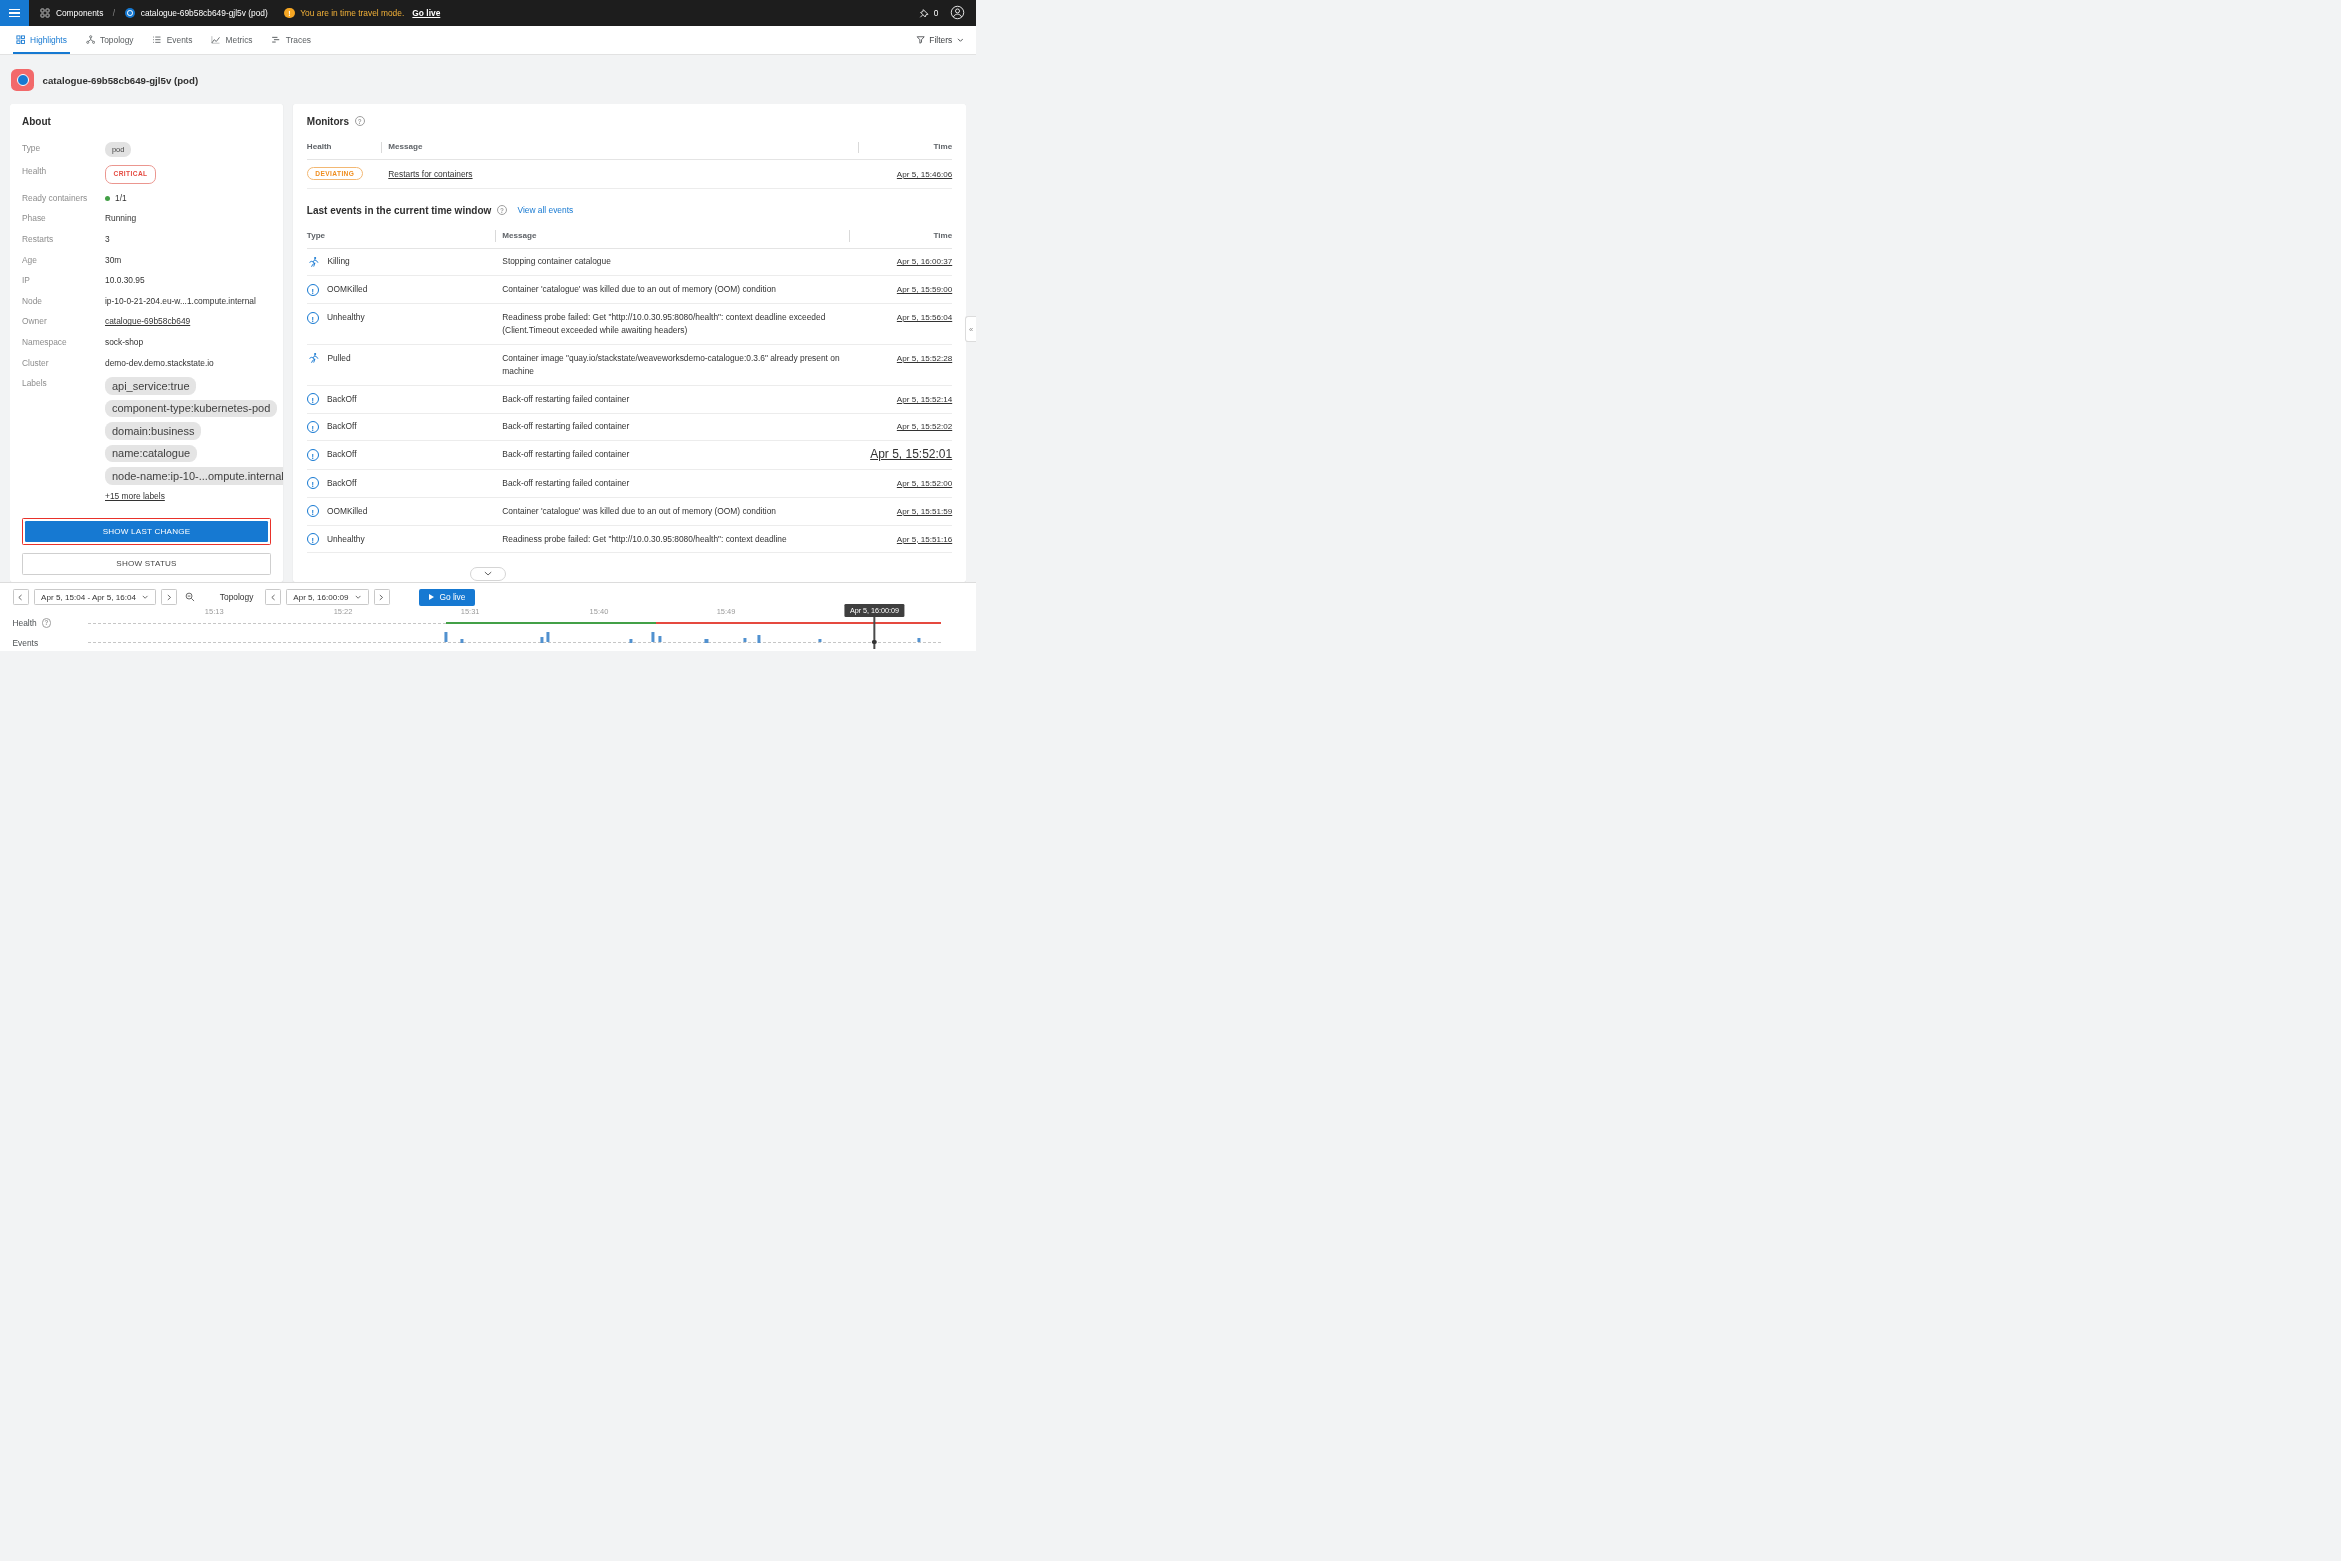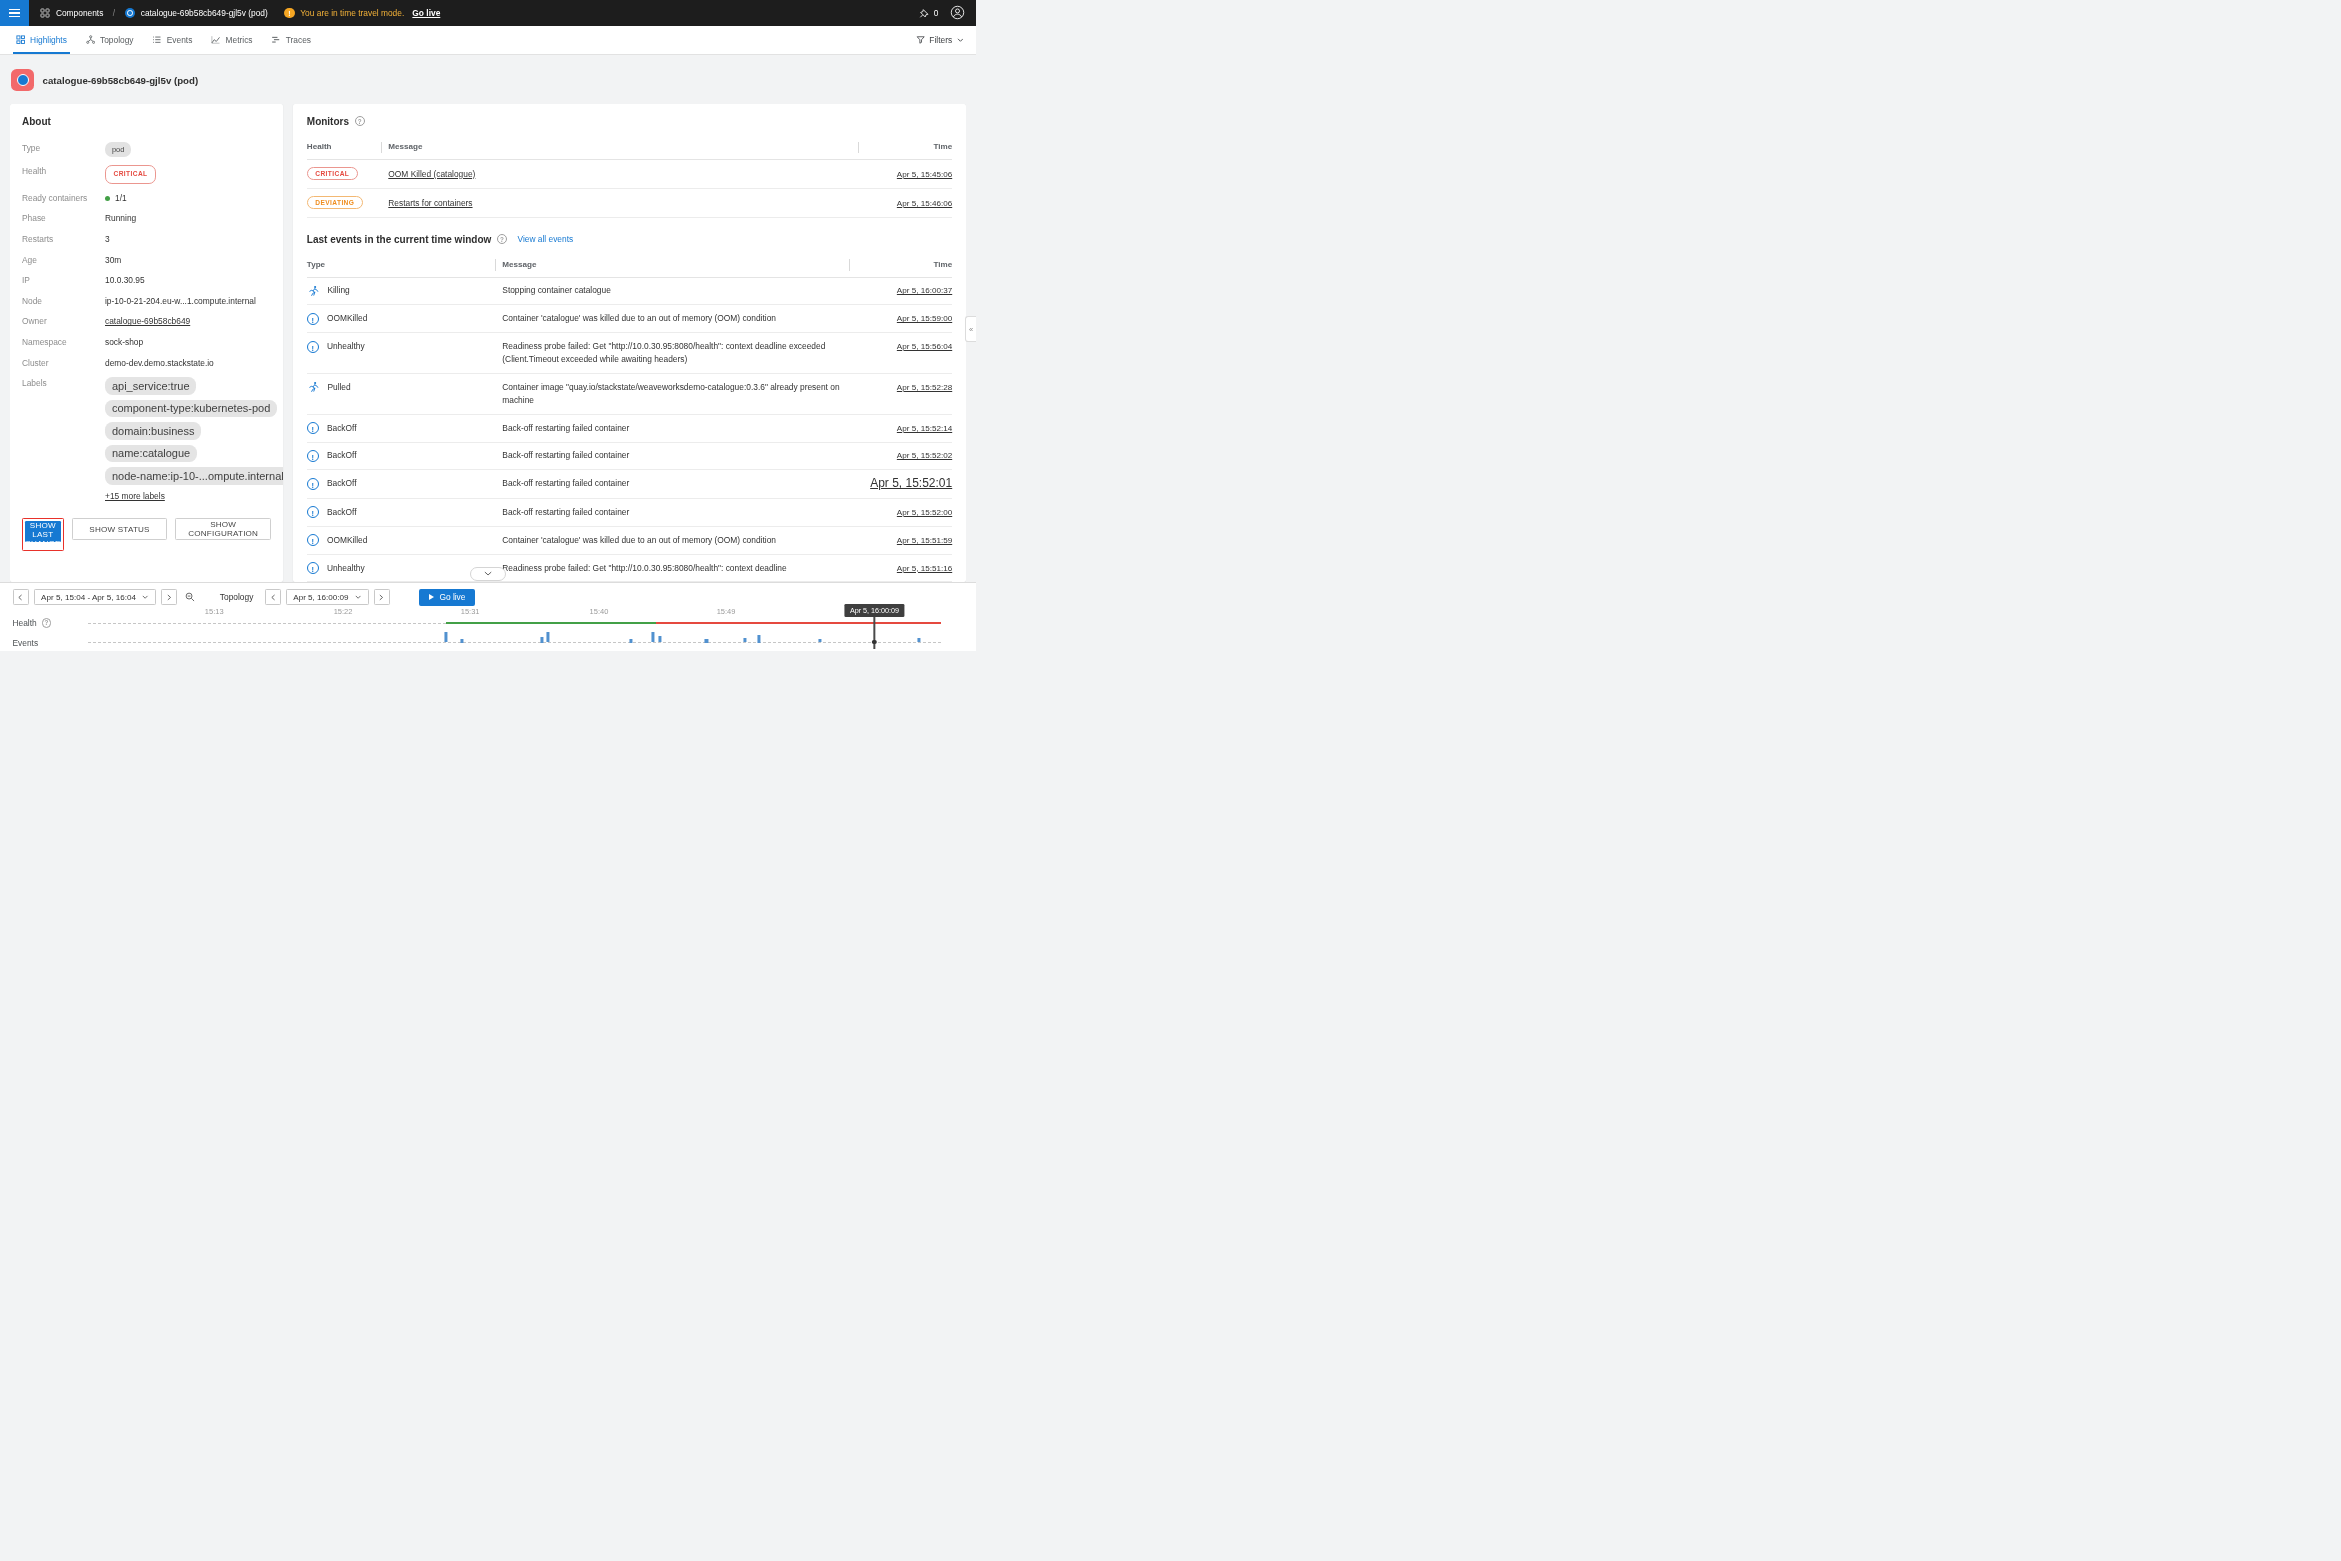--- a/index.html
+++ b/index.html
@@ -47,21 +47,21 @@
   .fvalue { color:#333; }
   .badge-gray { background:#e2e2e2; color:#474747; border-radius:6.9px; padding:1.3px 6.9px; font-size:7.5px; display:inline-block; }
   .pill { display:inline-block; border-radius:6.9px; font-size:6.6px; font-weight:700; letter-spacing:0.4px; padding:1.9px 7.5px; background:#fff; }
   .pill-critical { color:#e5493f; border:0.6px solid #eb968f; }
   .pill-deviating { color:#ef8d1e; border:0.6px solid #f3b873; }
   .gdot { width:5px; height:5px; border-radius:50%; background:#43a047; display:inline-block; margin-right:5px; }
   .ulink { color:#333; text-decoration:underline; cursor:pointer; }
   .labels-wrap { display:flex; flex-wrap:wrap; gap:5px; }
   .label-pill { background:#e4e4e4; color:#3f3f3f; border-radius:7.5px; padding:2.5px 6.9px; font-size:11px; white-space:nowrap; }
   .more-labels { display:inline-block; margin-top:5.6px; }
-  .btn-col { margin-top:15px; display:flex; gap:8.1px; }
+  .btn-col { margin-top:15px; display:flex; flex-direction:column; gap:8.1px; }
   .btn { height:22.5px; width:100%; border:0.6px solid #cfcfcf; background:#fff; color:#454545; font-size:8.1px; font-weight:500; letter-spacing:0.2px; border-radius:1.3px; cursor:pointer; font-family:inherit; }
   .btn-primary { background:#1679d2; border:none; color:#fff; }
   .hl-red { border:1.3px solid #e8312a; border-radius:1.3px; padding:1.9px; }
   
   .rightcard { flex:1; padding:12.5px 13.8px; overflow:hidden; position:relative; }
   .sec-head { display:flex; align-items:flex-start; gap:5.6px; margin-bottom:7.5px; }
   .help { width:10px; height:10px; border-radius:50%; border:0.9px solid #9e9e9e; color:#9e9e9e; font-size:6.3px; font-weight:700; display:inline-grid; place-items:center; cursor:pointer; flex-shrink:0; }
   .viewall { color:#1679d2; cursor:pointer; margin-left:5px; }
   .thead { display:flex; align-items:center; height:25px; border-bottom:0.6px solid #e4e4e4; color:#5f6368; font-size:8.1px; font-weight:700; position:relative; }
   .thead .vsep { position:absolute; top:6.9px; width:0.6px; height:11.3px; background:#d9d9d9; }
@@ -304,25 +304,20 @@
 
       <div class="thead">
         <div class="col-health">Health</div>
         <span class="vsep" style="left:74px"></span>
         <div class="col-msg">Message</div>
         <span class="vsep" style="right:94px"></span>
         <div class="col-time">Time</div>
       </div>
 
       <div class="trow">
-        <div class="col-health"><span class="pill pill-critical">CRITICAL</span></div>
-        <div class="col-msg"><span class="ulink">OOM Killed (catalogue)</span></div>
-        <div class="col-time"><span class="ulink" style="font-size:8.1px">Apr 5, 15:45:06</span></div>
-      </div>
-      <div class="trow">
         <div class="col-health"><span class="pill pill-deviating">DEVIATING</span></div>
         <div class="col-msg"><span class="ulink">Restarts for containers</span></div>
         <div class="col-time"><span class="ulink" style="font-size:8.1px">Apr 5, 15:46:06</span></div>
       </div>
 
       <div class="sec-head events-sec">
         <h2 class="sec">Last events in the current time window</h2>
         <span class="help">?</span>
         <span class="viewall">View all events</span>
       </div>

